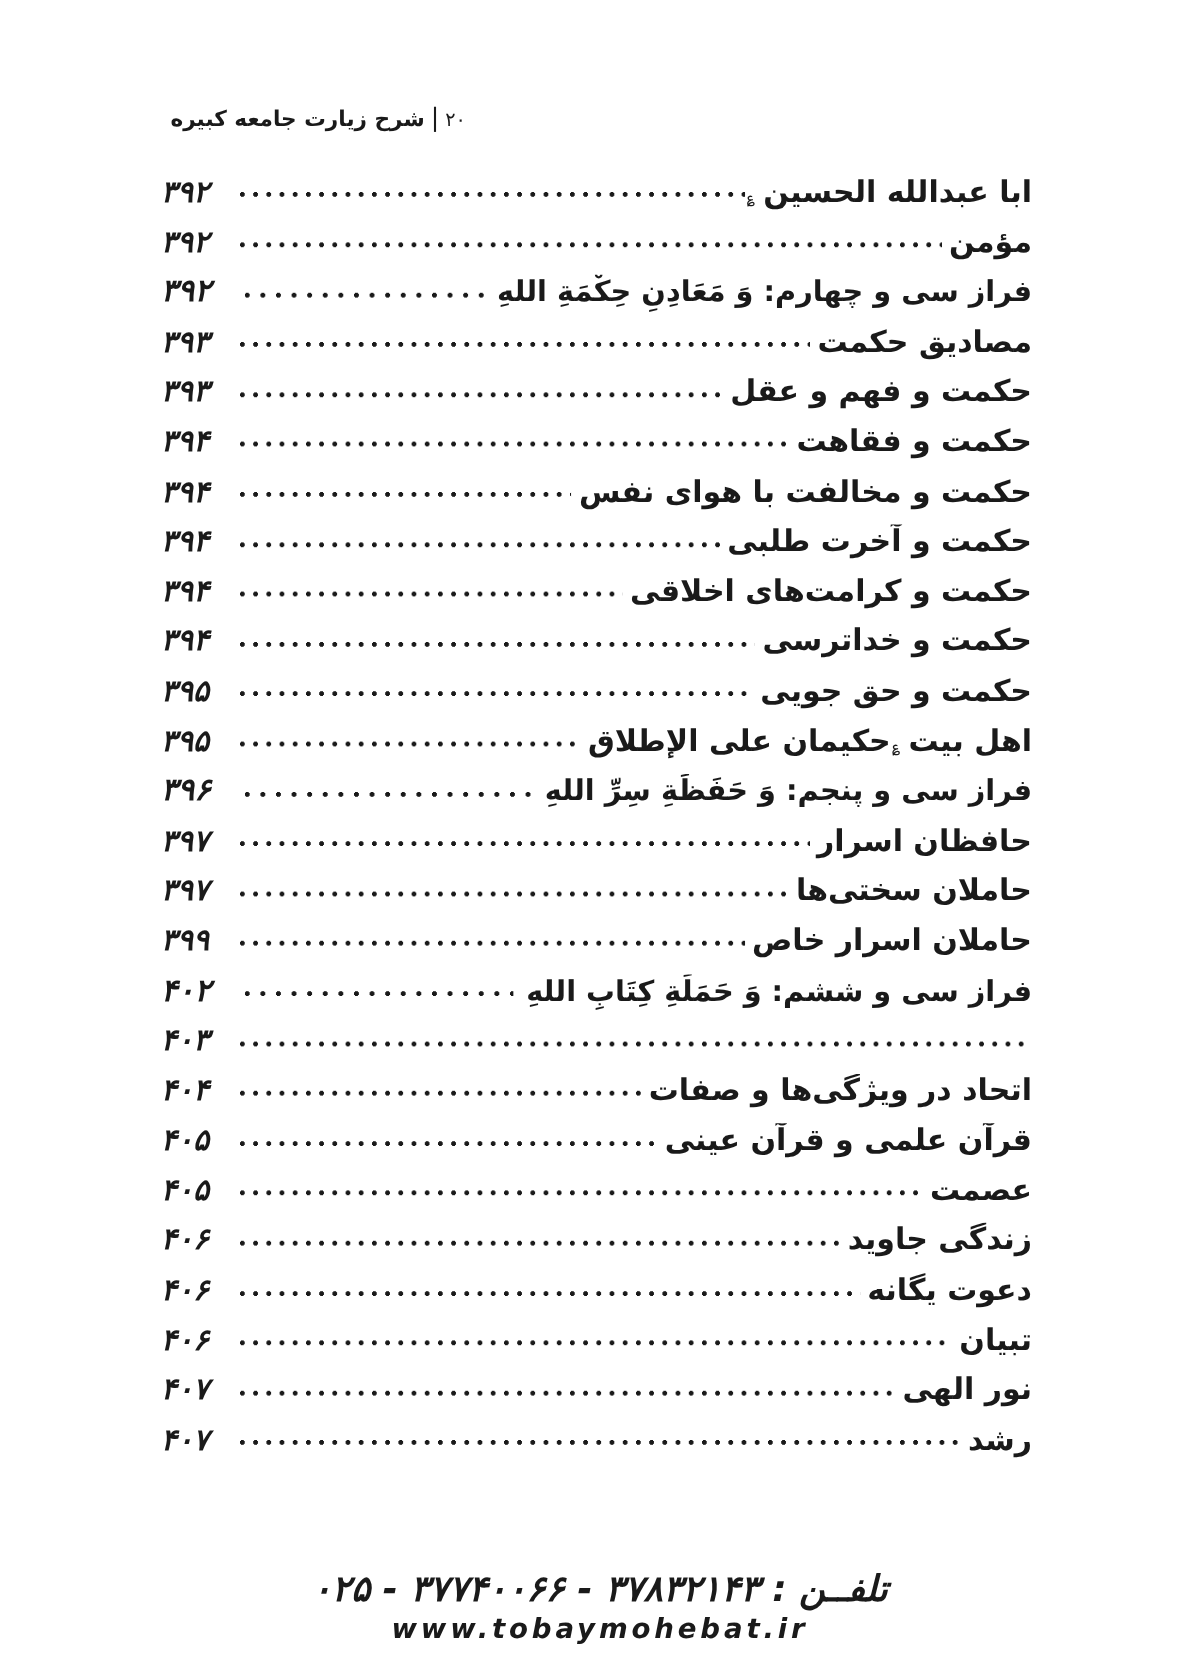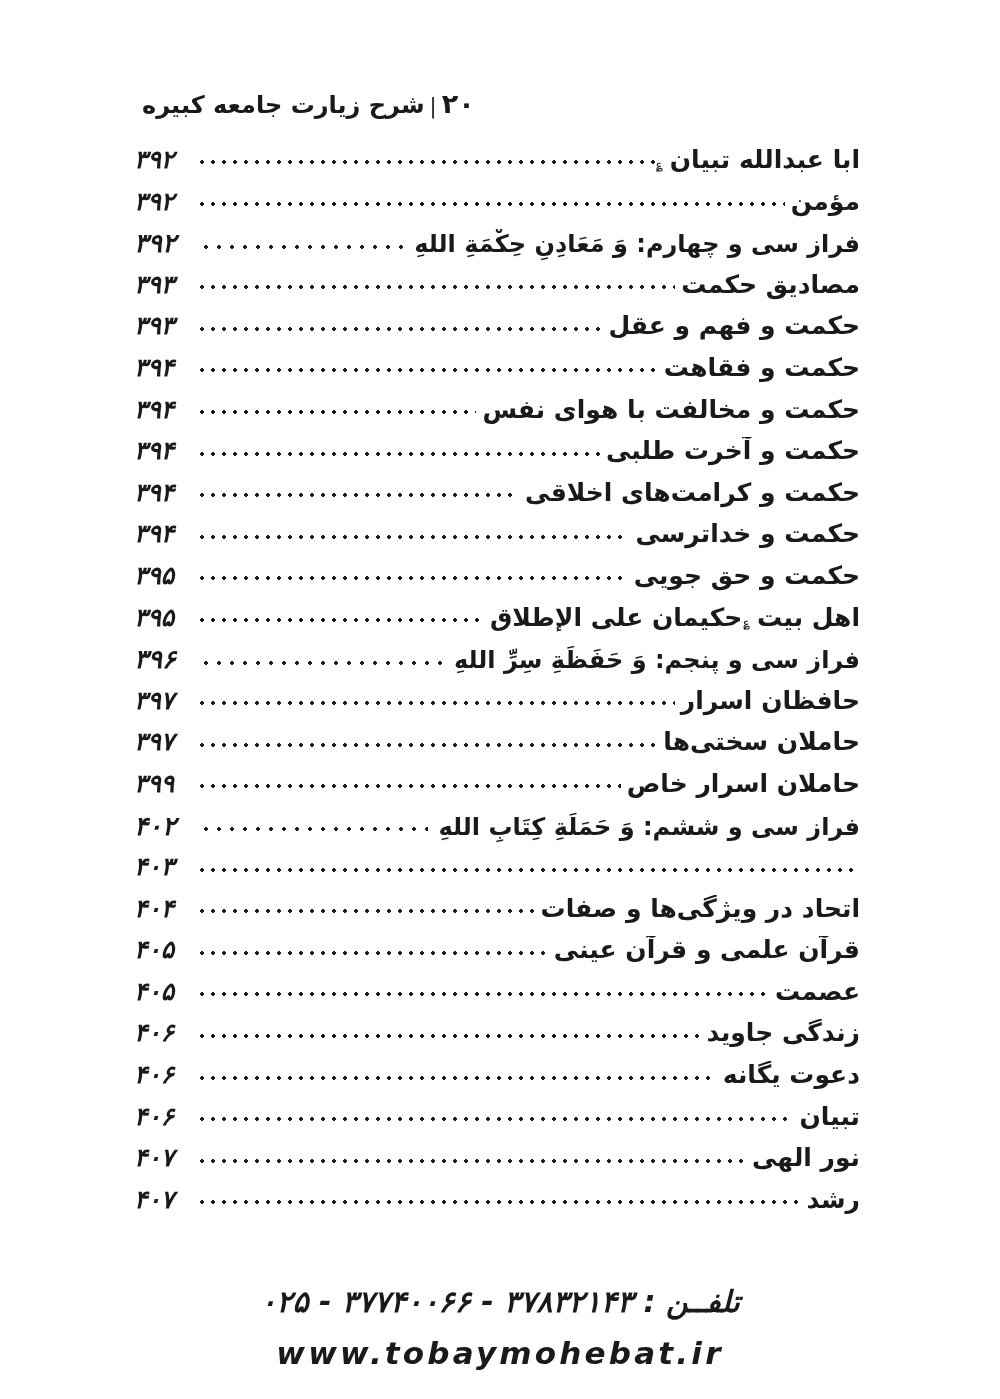--- a/index.html
+++ b/index.html
@@ -41,26 +41,26 @@
     white-space: nowrap;
   }
   .page-header .hdr-bar {
     font-size: 21px;
     line-height: 1;
     color: #1a1a1a;
     margin: 0 5px;
     font-weight: 400;
   }
   .page-header .hdr-num {
-    font-size: 27px;
-    font-weight: 700;
+    font-size: 16px;
+    font-weight: 400;
     letter-spacing: 0.5px;
   }
   .page-header .hdr-title {
-    font-size: 24px;
+    font-size: 18px;
     font-weight: 700;
   }
 
   
   .toc {
     position: absolute;
     top: 146px;
     right: 140px;
     left: 134px;
     direction: rtl;
@@ -156,42 +156,42 @@
     line-height: 1.3;
     white-space: nowrap;
   }
   .footer-phone .ph-nums {
     direction: ltr;
     unicode-bidi: isolate;
     display: inline-block;
     letter-spacing: 3px;
   }
   .footer-site {
-    margin-top: 14px;
-    font-size: 31px;
+    margin-top: 1px;
+    font-size: 23px;
     font-weight: 700;
     direction: ltr;
     letter-spacing: 3.2px;
     font-family: "DejaVu Sans", "Liberation Sans", sans-serif;
   }
 </style>
 </head>
 <body>
 
 <div class="page">
 
   <div class="page-header">
     <span class="hdr-num">۲۰</span>
     <span class="hdr-bar">|</span>
     <span class="hdr-title">شرح زیارت جامعه کبیره</span>
   </div>
 
   <div class="toc" id="toc-list">
       <div class="toc-row">
-        <span class="toc-label">ابا عبدالله تبیان</span>
+        <span class="toc-label">ابا عبدالله الحسین</span>
         <span class="honorific">؏</span>
         <span class="toc-dots"></span>
         <span class="toc-page">۳۹۲</span>
       </div>
       <div class="toc-row">
         <span class="toc-label">مؤمن</span>
         <span class="toc-dots"></span>
         <span class="toc-page">۳۹۲</span>
       </div>
       <div class="toc-row section">

